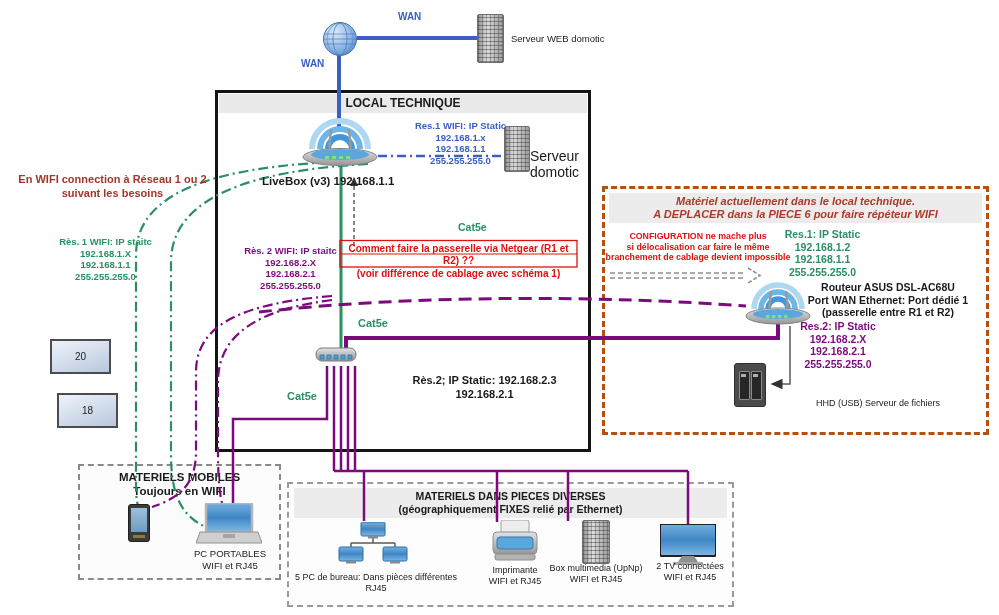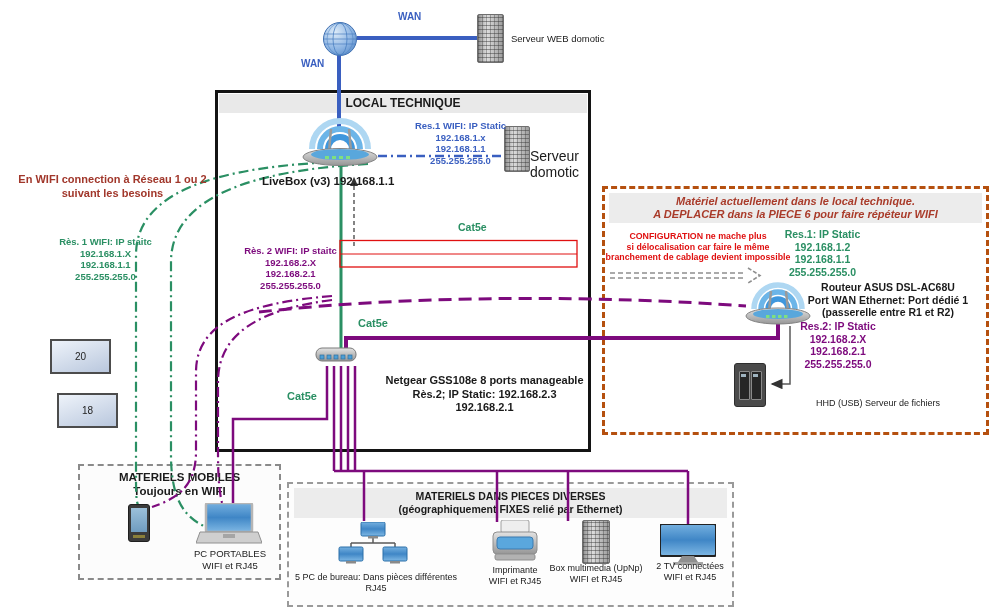--- a/index.html
+++ b/index.html
@@ -266,23 +266,26 @@
     <span class="ln">Rès. 2 WIFI: IP staitc</span>
     <span class="ln">192.168.2.X</span>
     <span class="ln">192.168.2.1</span>
     <span class="ln">255.255.255.0</span>
   </div>
 
   <div class="abs z4 b t-green" style="left:458px;top:221px;width:50px;font-size:10.5px;">Cat5e</div>
   <div class="abs z4 b t-green" style="left:358px;top:317px;width:45px;font-size:11px;">Cat5e</div>
   <div class="abs z4 b t-green" style="left:287px;top:390px;width:45px;font-size:11px;">Cat5e</div>
 
+  <div class="abs z4 b ctr t-red" style="left:341px;top:242.5px;width:235px;font-size:10px;line-height:12.5px;">
+    <span class="ln">Comment faire la passerelle via Netgear (R1 et R2) ??</span>
+    <span class="ln">(voir différence de cablage avec schéma 1)</span>
+  </div>
 
   <div class="abs z4 b ctr" style="left:352px;top:374px;width:265px;font-size:11px;line-height:13.5px;">
-    <span class="ln">Netgear GSS108e 8 ports manageable</span>
     <span class="ln">Rès.2; IP Static: 192.168.2.3</span>
     <span class="ln">192.168.2.1</span>
   </div>
 
   <div class="abs z4 b ctr t-red tiny" style="left:600px;top:231px;width:196px;">
     <span class="ln">CONFIGURATION ne mache plus</span>
     <span class="ln">si délocalisation car faire le même</span>
     <span class="ln">branchement de cablage devient impossible</span>
   </div>
 

